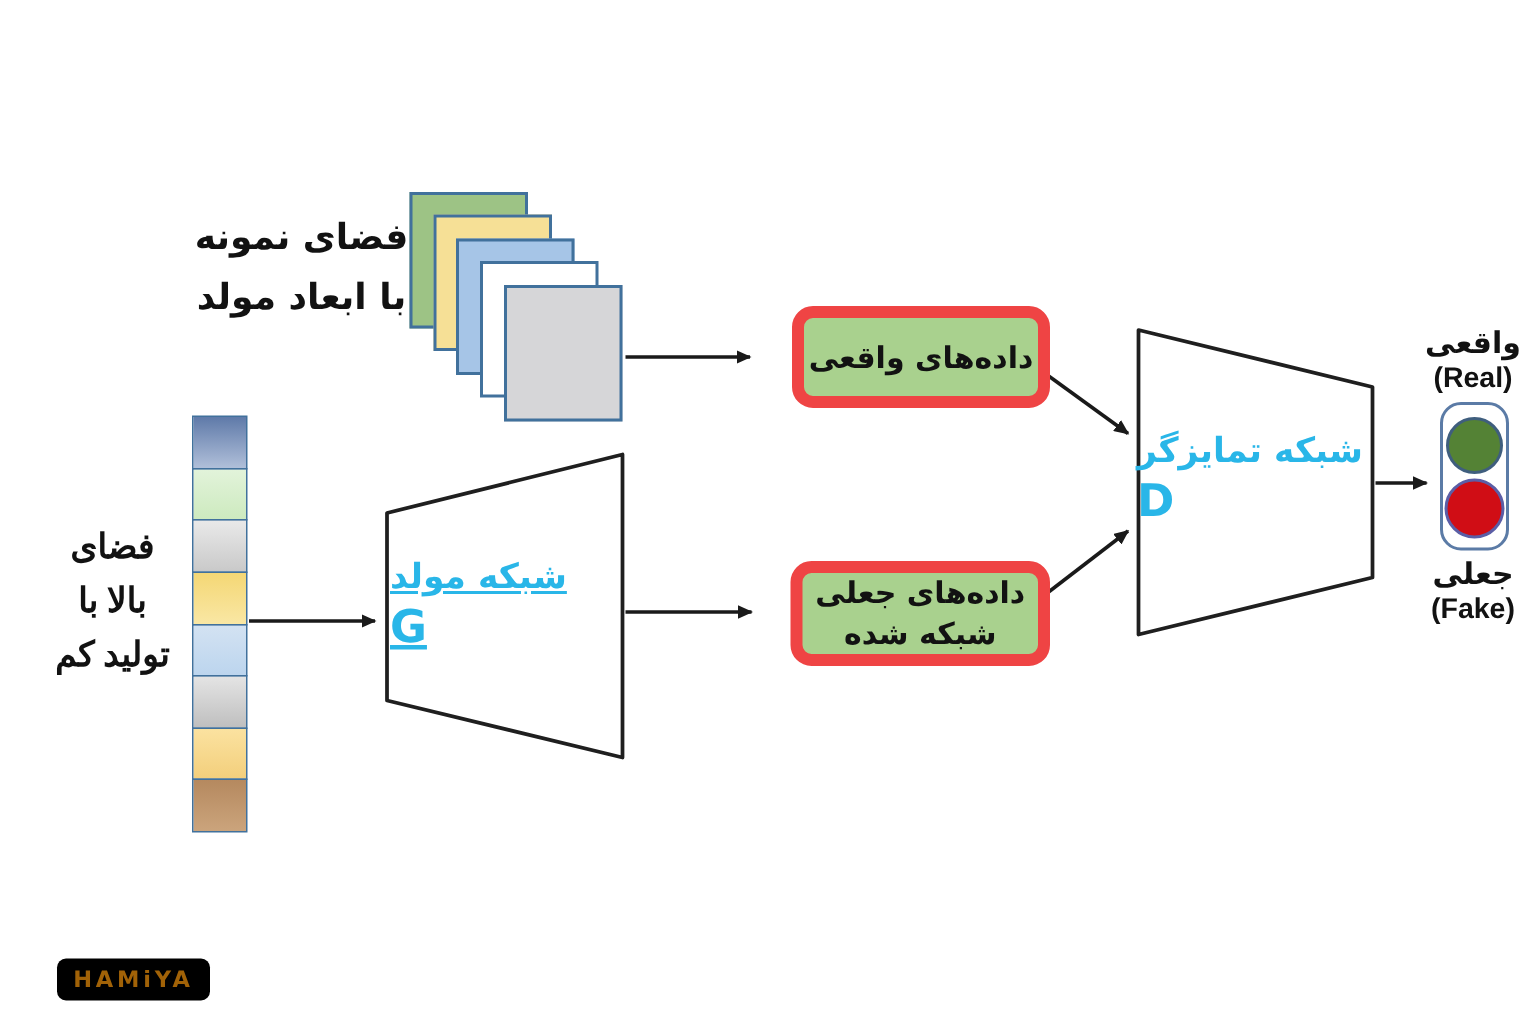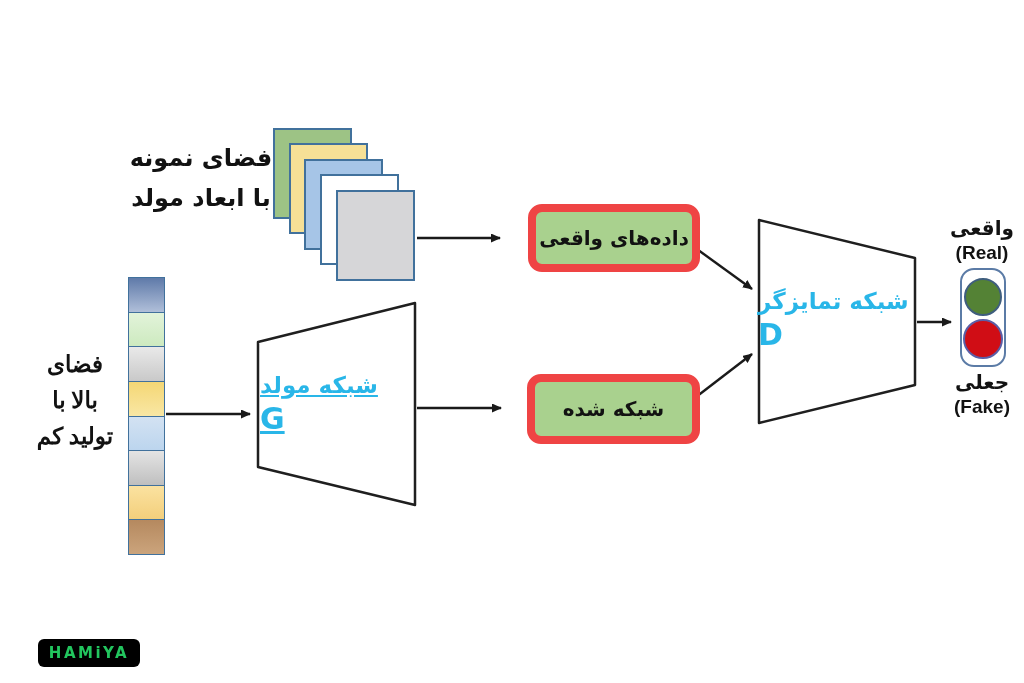--- a/index.html
+++ b/index.html
@@ -64,21 +64,21 @@
   .tl-label{position:absolute;width:96px;text-align:center;font-weight:700;color:#121212;}
   .tl-real{left:934px;top:216px;}
   .tl-fake{left:934px;top:370px;}
   .tl-fa{font-size:20px;line-height:25px;direction:rtl;}
   .tl-en{font-size:19px;line-height:23px;direction:ltr;font-family:"Liberation Sans","DejaVu Sans",sans-serif;}
 
   
   .logo{
     left:38px;top:639px;width:102px;height:28px;background:#000000;border-radius:6px;
     display:flex;align-items:center;justify-content:center;
-    color:#22c55e;font-weight:700;font-size:15px;letter-spacing:2.5px;
+    color:#a16207;font-weight:700;font-size:15px;letter-spacing:2.5px;
     font-family:"DejaVu Sans",sans-serif;
   }
 </style>
 </head>
 <body>
 
 <div class="canvas">
 
   <svg class="layer" viewBox="0 0 1024 683">
     <defs>
@@ -137,20 +137,21 @@
   <div class="net-label disc-label">
     <div class="net-title">شبکه تمایزگر</div>
     <div class="net-symbol">D</div>
   </div>
 
   <div class="gbox box1">
     <div>داده‌های واقعی</div>
   </div>
 
   <div class="gbox box2">
+    <div>داده‌های جعلی</div>
     <div>شبکه شده</div>
   </div>
 
   <div class="tl-label tl-real">
     <div class="tl-fa">واقعی</div>
     <div class="tl-en">(Real)</div>
   </div>
 
   <div class="abs traffic">
     <div class="circle green" style="background:#548235"></div>

